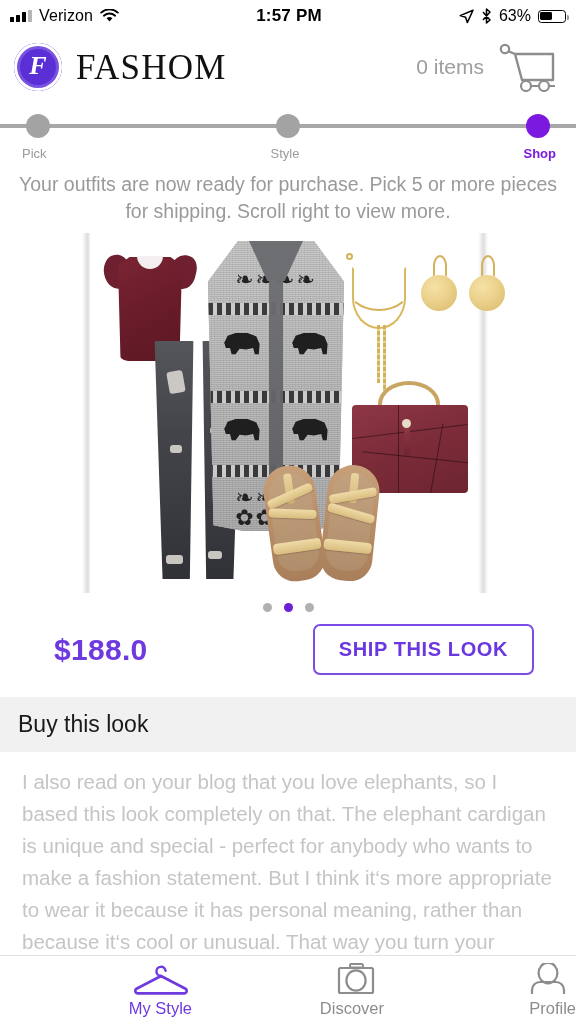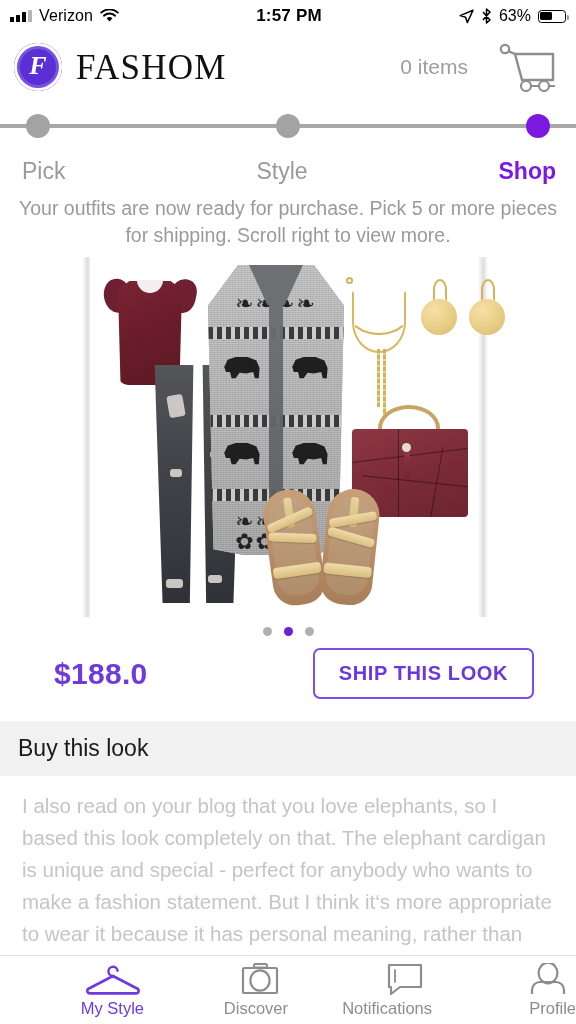--- a/index.html
+++ b/index.html
@@ -45,32 +45,32 @@
     position:relative;
   }
   .logo-circle .f {
     font-family:"Liberation Serif", serif; font-style:italic; font-weight:bold;
     color:#fff; font-size:26px; line-height:1; transform: translateY(-1px);
   }
   .wordmark {
     font-family:"Liberation Serif", serif; font-size:35px; letter-spacing:1.2px;
     color:#111; line-height:1;
   }
-  .cart-area { display:flex; align-items:center; gap:30px;margin-left:30px; }
+  .cart-area { display:flex; align-items:center; gap:14px;margin-left:30px; }
   .items-count { font-size:21px; color:#9d9d9d; }
 
   
   .stepper { position:relative; height:38px; margin-top:4px; }
   .stepper .track { position:absolute; left:0; right:0; top:18px; height:4px; background:#a8a8a8; }
   .stepper .node { position:absolute; top:8px; width:24px; height:24px; border-radius:50%; background:#a3a3a3; transform:translateX(-50%); }
   .stepper .node.n1 { left:38px; }
   .stepper .node.n2 { left:288px; }
   .stepper .node.n3 { left:538px; background:#7b19e0; }
   .steplabels { display:flex; justify-content:space-between; padding: 2px 20px 0 22px; }
-  .steplabels span { font-size:23px; color:#9a9a9a;margin-top:12px; }
+  .steplabels span { font-size:13px; color:#9a9a9a; }
   .steplabels span.active { color:#7b19e0; font-weight:bold; }
 
   
   .instruction {
     text-align:center; color:#9a9a9a; font-size:19.5px; line-height:27px;
     padding: 10px 18px 8px;
   }
 
   
   .carousel { position:relative; height:360px; }
@@ -432,27 +432,20 @@
     <div class="tab">
       <svg width="56" height="32" viewBox="0 0 56 32">
         <rect x="22" y="1" width="13" height="3.4" rx="1.2" fill="none" stroke="#8d8d8d" stroke-width="2"></rect>
         <rect x="11" y="5" width="34" height="25" rx="1.5" fill="none" stroke="#8d8d8d" stroke-width="2.2"></rect>
         <ellipse cx="28" cy="17.5" rx="9.6" ry="10.2" fill="none" stroke="#8d8d8d" stroke-width="2.2"></ellipse>
       </svg>
       <span>Discover</span>
     </div>
     <div class="tab">
       <svg width="56" height="32" viewBox="0 0 56 32">
-        <path d="M13 2 H45 V24 H24 L15 31 V24 H13 Z" fill="none" stroke="#8d8d8d" stroke-width="2.2" stroke-linejoin="round"></path>
-        <path d="M19 7 V19" stroke="#8d8d8d" stroke-width="1.8" stroke-linecap="round"></path>
-      </svg>
-      <span>Notifications</span>
-    </div>
-    <div class="tab">
-      <svg width="56" height="32" viewBox="0 0 56 32">
         <ellipse cx="28" cy="10" rx="9.4" ry="10.4" fill="none" stroke="#8d8d8d" stroke-width="2.2"></ellipse>
         <path d="M12 31 v-4 a8 8 0 0 1 8-8 h16 a8 8 0 0 1 8 8 v4" fill="none" stroke="#8d8d8d" stroke-width="2.2" stroke-linejoin="round"></path>
       </svg>
       <span>Profile</span>
     </div>
   </div>
 
 </div>
 
 </body></html>

